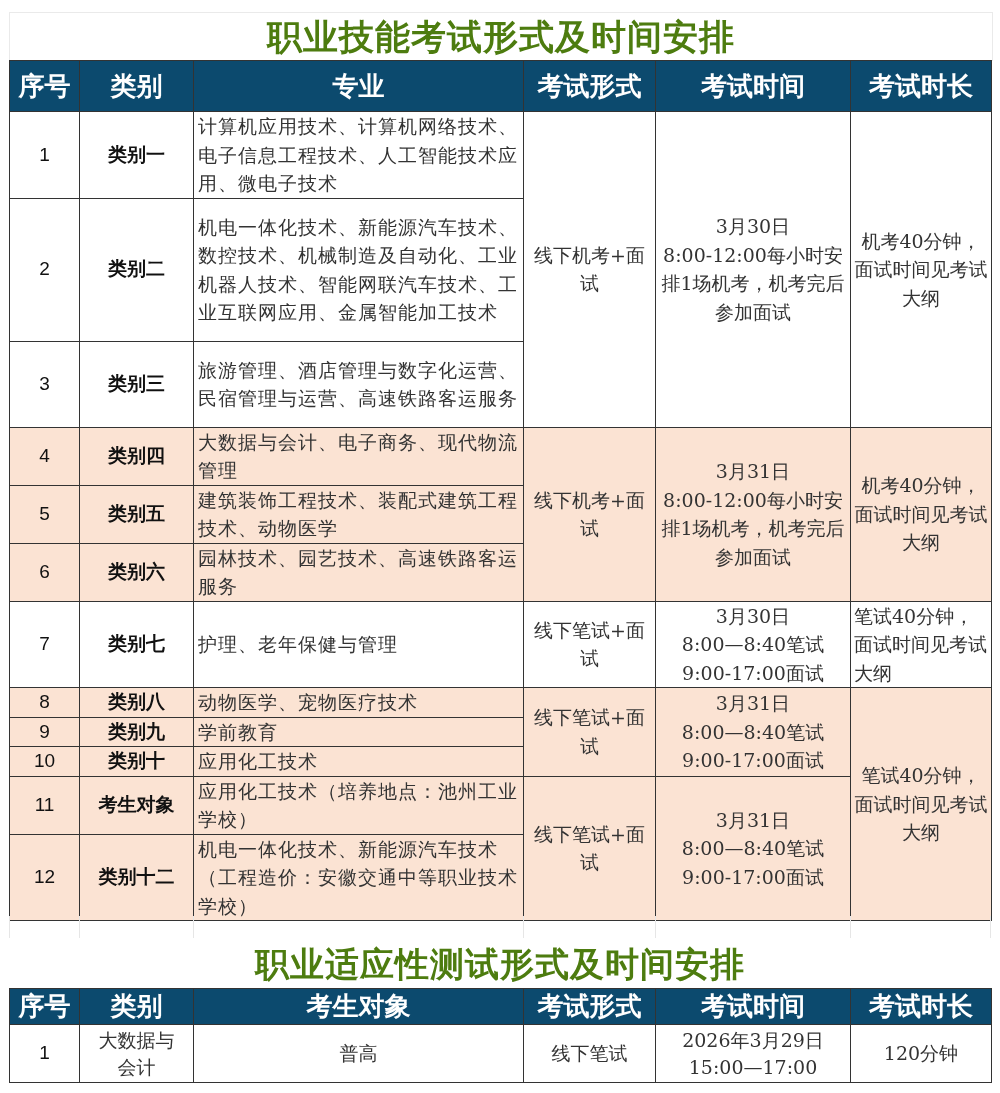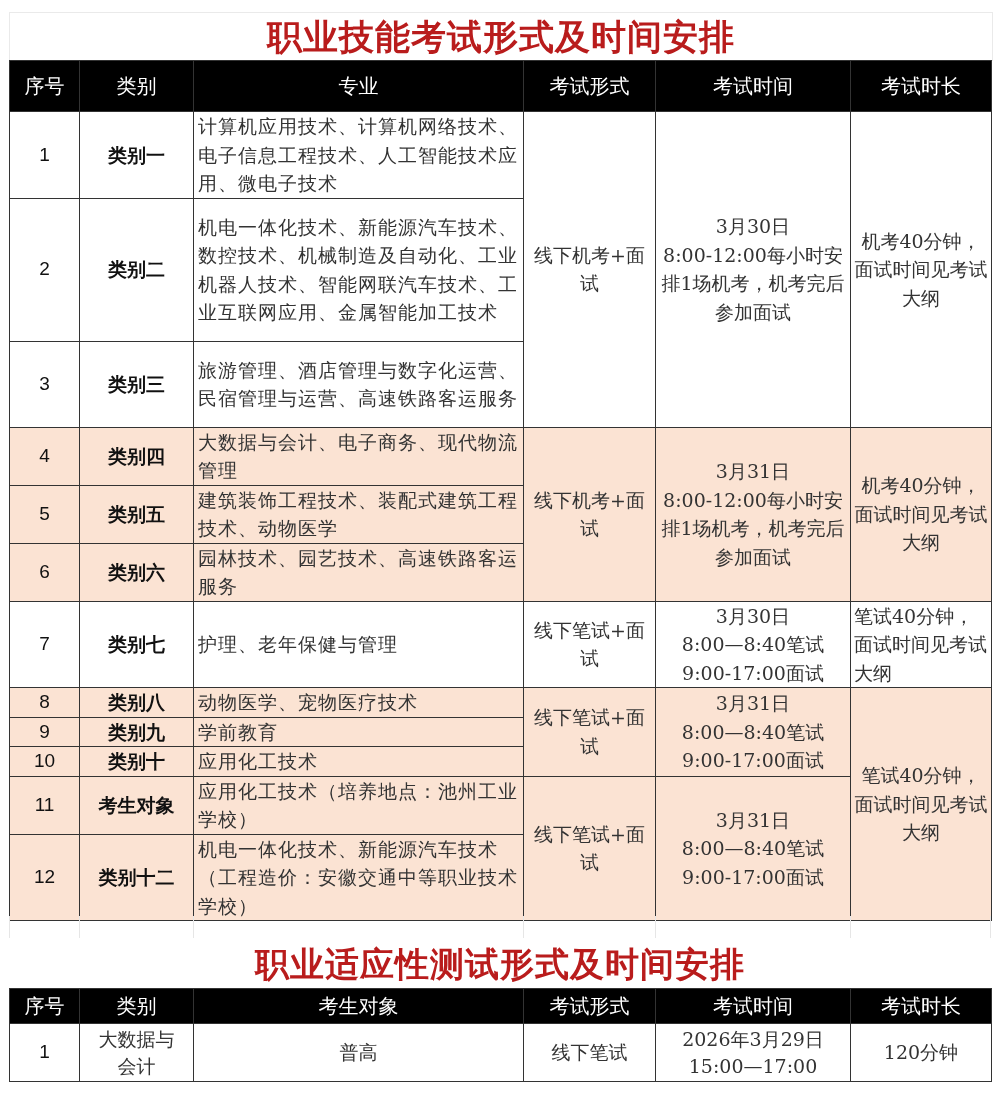--- a/index.html
+++ b/index.html
@@ -1,25 +1,25 @@
 <!DOCTYPE html>
 <html><head>
 <meta charset="utf-8">
 <style>
   html, body { margin: 0; padding: 0; background: #ffffff; }
   body { width: 1000px; height: 1093px; position: relative; overflow: hidden;
          font-family: "DejaVu Sans", "Liberation Sans", sans-serif; color: #111; }
   .title { position: absolute; left: 9px; width: 982px; text-align: center; font-weight: bold;
-           font-family: "DejaVu Sans", sans-serif; color: #b91c1c; letter-spacing: 1px; }
+           font-family: "DejaVu Sans", sans-serif; color: #4d7c0f; letter-spacing: 1px; }
   .t1 { top: 12px; height: 48px; line-height: 48px; font-size: 35px; border: 1px solid #eaeaea; border-bottom: none; }
   .t2 { top: 938px; height: 50px; line-height: 52px; font-size: 34px; }
   table { position: absolute; left: 9px; border-collapse: collapse; table-layout: fixed; }
   td, th { border: 1.5px solid #333; padding: 0 3px; text-align: center; vertical-align: middle; overflow: hidden; }
-  th { background: #000000; color: #ffffff; font-weight: normal; font-size: 20px; font-family: "DejaVu Sans", sans-serif; }
-  td { font-size: 19px; line-height: 28.5px; }
+  th { background: #0c4a6e; color: #ffffff; font-weight: bold; font-size: 26px; font-family: "DejaVu Sans", sans-serif; }
+  td { font-size: 19px; line-height: 28.5px; font-family: Liberation Serif, serif; }
   td.num { font-family: "Liberation Sans", sans-serif; font-size: 19px; }
   td.cat { font-weight: bold; font-size: 19px; }
   td.major { text-align: left; font-family: "DejaVu Serif", serif; color: #333; letter-spacing: 1px; padding-left: 4px; }
   td.serif { font-family: "DejaVu Serif", serif; color: #333; }
   tr.peach td { background: #fbe3d3; }
   .gap-grid { position: absolute; left: 9px; top: 916px; width: 982px; height: 22px; }
   .gap-grid div { position: absolute; top: 0; height: 22px; border-left: 1px solid #e6e6e6; }
 </style>
 </head>
 <body>

